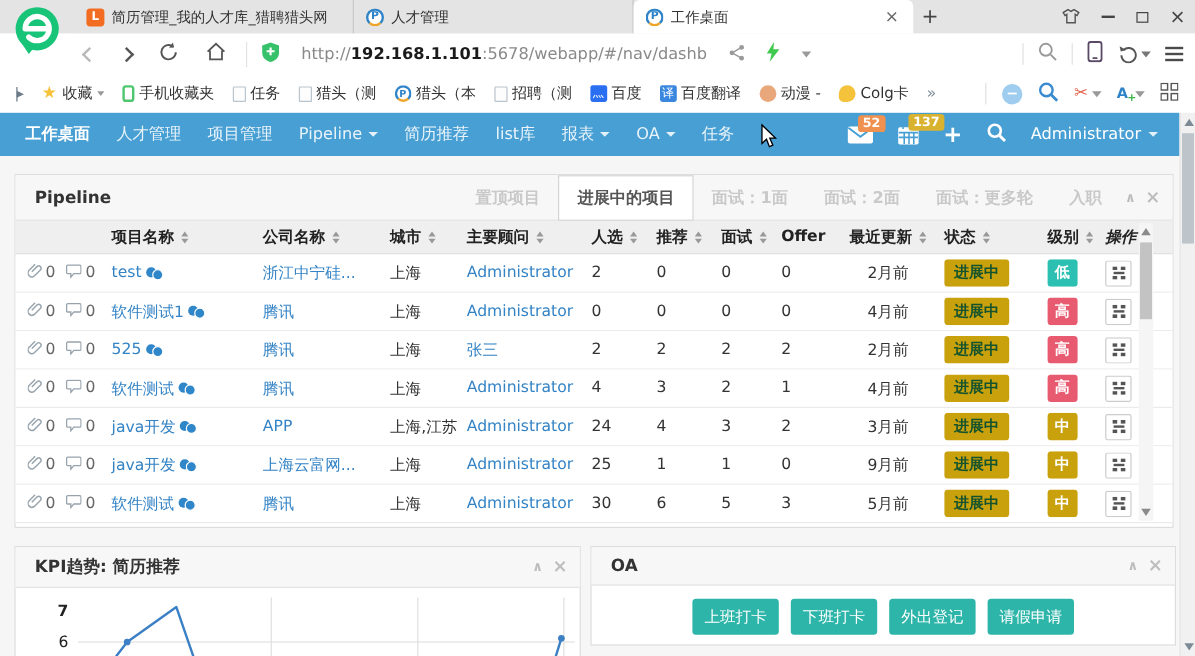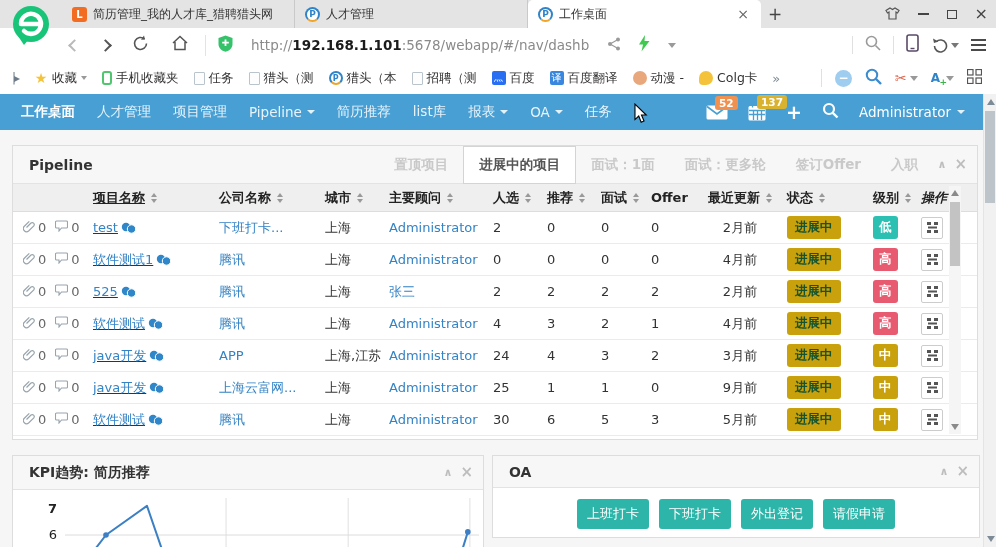--- a/index.html
+++ b/index.html
@@ -85,21 +85,21 @@
   
   .ptabs{position:absolute;right:44px;top:0;height:38px;display:flex;align-items:stretch;}
   .ptab{display:flex;align-items:center;padding:0 15px;font-size:13.5px;font-weight:bold;color:#c9c9c9;white-space:nowrap;}
   .ptab.active{background:#fff;border:1px solid #d4d4d4;color:#555;}
   
   .thead-row{display:flex;align-items:center;height:28px;background:#efefef;border-bottom:1px solid #ddd;
     font-size:13px;font-weight:bold;color:#222;}
   .trow{display:flex;align-items:center;height:32px;background:#fff;border-bottom:1px solid #ebebeb;font-size:13px;}
   .c{padding-left:6px;white-space:nowrap;overflow:hidden;display:flex;align-items:center;}
   .col-icons{width:74px;padding-left:10px;gap:3px;color:#777;}
-  .col-name{width:126px;text-decoration:underline;}
+  .col-name{width:126px;}
   .col-company{width:106px;}
   .col-city{width:64px;}
   .col-consultant{width:104px;}
   .col-candidates{width:54px;}
   .col-recommend{width:54px;}
   .col-interview{width:50px;}
   .col-offer{width:48px;}
   .col-updated{width:88px;justify-content:center;}
   .col-status{width:86px;}
   .col-level{width:48px;}
@@ -383,22 +383,22 @@
 
   <div class="page">
 
     <div class="panel" style="left:12px;top:15px;width:966px;height:295px;">
       <div class="panel-head">
         <span class="panel-title">Pipeline</span>
         <div class="ptabs" id="pipeline-tabs">
             <span class="ptab">置顶项目</span>
             <span class="ptab active">进展中的项目</span>
             <span class="ptab">面试：1面</span>
+            <span class="ptab">面试：2面</span>
             <span class="ptab">面试：更多轮</span>
-            <span class="ptab">签订Offer</span>
             <span class="ptab">入职</span>
           </div>
         <div class="head-icons">
           <span class="icollapse">∧</span>
           <span class="iclose">×</span>
         </div>
       </div>
       <div class="thead-row" id="pipeline-thead">
           <div class="c col-icons"></div>
           <div class="c col-name">
@@ -493,21 +493,21 @@
     <div class="c col-name">
               <a class="cell-link">test</a>
       <span class="pair-icon">
                 <svg width="16" height="12" viewBox="0 0 16 12">
                   <circle cx="5" cy="5" r="4.2" fill="#2f86c8"></circle>
                   <circle cx="10.5" cy="7" r="4.2" fill="#2f86c8" stroke="#fff" stroke-width="1"></circle>
                 </svg>
               </span>
     </div>
     <div class="c col-company">
-              <a class="cell-link">下班打卡...</a>
+              <a class="cell-link">浙江中宁硅...</a>
             </div>
     <div class="c col-city">上海</div>
     <div class="c col-consultant">
               <a class="cell-link">Administrator</a>
             </div>
     <div class="c col-candidates">2</div>
     <div class="c col-recommend">0</div>
     <div class="c col-interview">0</div>
     <div class="c col-offer">0</div>
     <div class="c col-updated">2月前</div>

